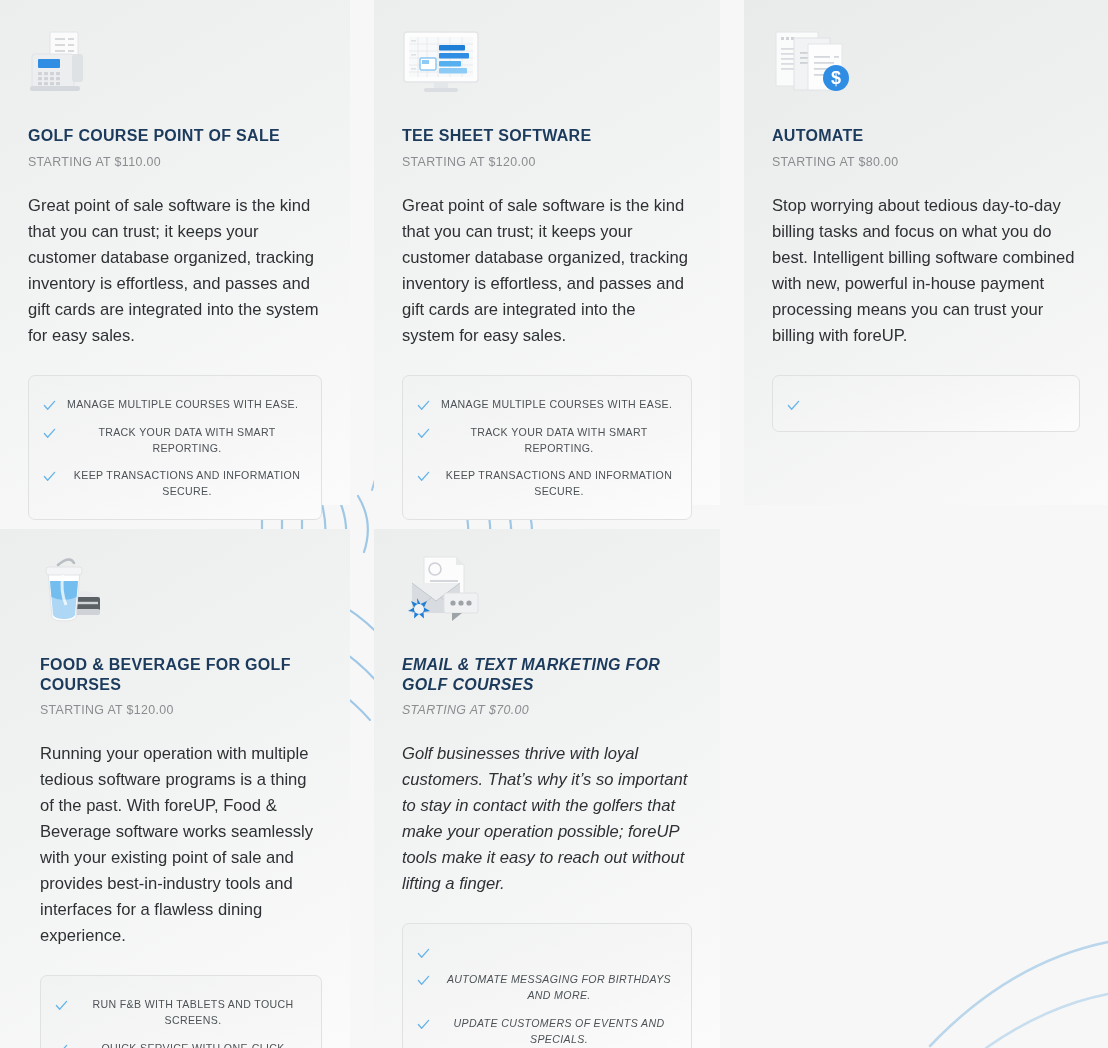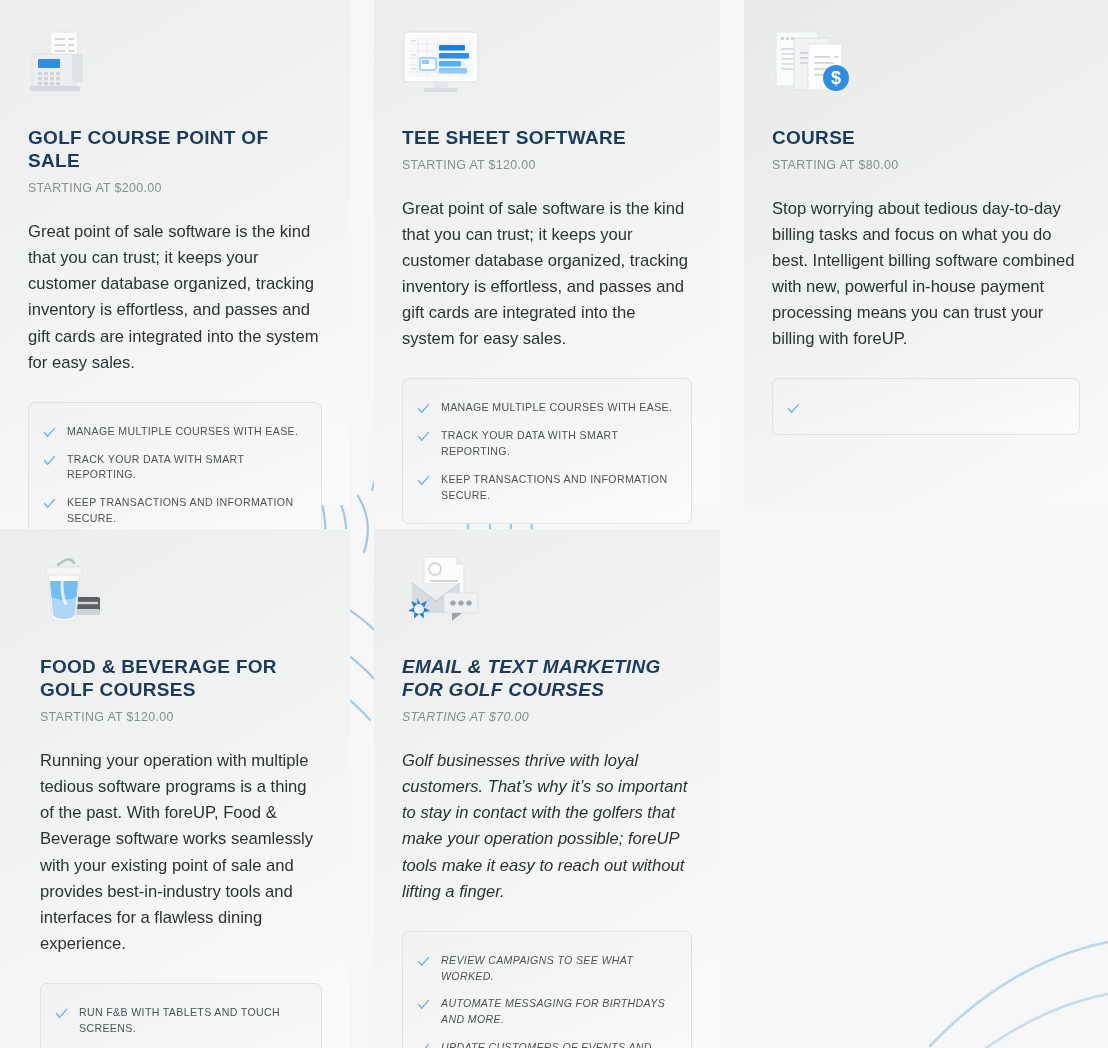--- a/index.html
+++ b/index.html
@@ -52,21 +52,21 @@
   .card-icon {
     height: 68px;
     margin-bottom: 22px;
     display: flex;
     align-items: flex-end;
   }
   .card-icon svg { display: block; }
 
   
   .card-title {
-    font-size: 19px;
+    font-size: 16px;
     font-weight: bold;
     letter-spacing: 0.3px;
     color: #1b3a5c;
     line-height: 1.22;
     margin-bottom: 9px;
     margin-top: 32px;
   }
 
   .card-price {
     font-size: 12.4px;
@@ -88,20 +88,21 @@
     border-radius: 7px;
     padding: 15px 14px 13px 14px;
     background: linear-gradient(160deg, #f1f2f2 0%, #f7f7f7 60%, #fcfcfc 100%);
   }
 
   .feature-row {
     display: flex;
     align-items: flex-start;
     gap: 11px;
     padding: 6px 0;
+    text-align: center;
   }
 
   .check-icon {
     flex: 0 0 auto;
     width: 13px;
     height: 13px;
     margin-top: 2px;
   }
 
   .feature-text {
@@ -176,21 +177,21 @@
             <rect x="28" y="47" width="4" height="3.2" rx="0.6"></rect>
           <rect x="10" y="52" width="4" height="3.2" rx="0.6"></rect>
             <rect x="16" y="52" width="4" height="3.2" rx="0.6"></rect>
           <rect x="22" y="52" width="4" height="3.2" rx="0.6"></rect>
             <rect x="28" y="52" width="4" height="3.2" rx="0.6"></rect>
         </g>
         <rect x="2" y="56" width="50" height="5" rx="2" fill="#d5d9dd"></rect>
       </svg>
     </div>
     <h3 class="card-title">GOLF COURSE POINT OF SALE</h3>
-    <div class="card-price">STARTING AT $200.00</div>
+    <div class="card-price">STARTING AT $110.00</div>
     <p class="card-desc">Great point of sale software is the kind that you can trust; it keeps your customer database organized, tracking inventory is effortless, and passes and gift cards are integrated into the system for easy sales.</p>
     <div class="feature-box">
       <div class="feature-row">
         <svg class="check-icon" viewBox="0 0 14 14">
             <path d="M1.5 7 L5 11 L12.5 2.5" fill="none" stroke="#67b4e8" stroke-width="1.4" stroke-linecap="round" stroke-linejoin="round"></path>
           </svg>
         <span class="feature-text">MANAGE MULTIPLE COURSES WITH EASE.</span>
       </div>
       <div class="feature-row">
         <svg class="check-icon" viewBox="0 0 14 14">
@@ -292,21 +293,21 @@
             <rect x="62" y="26" width="5" height="1.8"></rect>
           <rect x="42" y="32" width="20" height="1.8"></rect>
           <rect x="42" y="38" width="14" height="1.8"></rect>
             <rect x="60" y="38" width="7" height="1.8"></rect>
           <rect x="42" y="44" width="18" height="1.8"></rect>
         </g>
         <circle cx="64" cy="48" r="13" fill="#2f8de4"></circle>
         <text x="64" y="54" font-family="'Liberation Sans',sans-serif" font-size="18" font-weight="bold" fill="#ffffff" text-anchor="middle">$</text>
       </svg>
     </div>
-    <h3 class="card-title">COURSE</h3>
+    <h3 class="card-title">AUTOMATE</h3>
     <div class="card-price">STARTING AT $80.00</div>
     <p class="card-desc">Stop worrying about tedious day-to-day billing tasks and focus on what you do best. Intelligent billing software combined with new, powerful in-house payment processing means you can trust your billing with foreUP.</p>
     <div class="feature-box">
       <div class="feature-row">
         <svg class="check-icon" viewBox="0 0 14 14">
             <path d="M1.5 7 L5 11 L12.5 2.5" fill="none" stroke="#67b4e8" stroke-width="1.4" stroke-linecap="round" stroke-linejoin="round"></path>
           </svg>
       </div>
     </div>
   </div>
@@ -376,21 +377,20 @@
       </svg>
     </div>
     <h3 class="card-title">EMAIL &amp; TEXT MARKETING FOR GOLF COURSES</h3>
     <div class="card-price">STARTING AT $70.00</div>
     <p class="card-desc">Golf businesses thrive with loyal customers. That’s why it’s so important to stay in contact with the golfers that make your operation possible; foreUP tools make it easy to reach out without lifting a finger.</p>
     <div class="feature-box">
       <div class="feature-row">
         <svg class="check-icon" viewBox="0 0 14 14">
             <path d="M1.5 7 L5 11 L12.5 2.5" fill="none" stroke="#67b4e8" stroke-width="1.4" stroke-linecap="round" stroke-linejoin="round"></path>
           </svg>
-        <span class="feature-text">REVIEW CAMPAIGNS TO SEE WHAT WORKED.</span>
       </div>
       <div class="feature-row">
         <svg class="check-icon" viewBox="0 0 14 14">
             <path d="M1.5 7 L5 11 L12.5 2.5" fill="none" stroke="#67b4e8" stroke-width="1.4" stroke-linecap="round" stroke-linejoin="round"></path>
           </svg>
         <span class="feature-text">AUTOMATE MESSAGING FOR BIRTHDAYS AND MORE.</span>
       </div>
       <div class="feature-row">
         <svg class="check-icon" viewBox="0 0 14 14">
             <path d="M1.5 7 L5 11 L12.5 2.5" fill="none" stroke="#67b4e8" stroke-width="1.4" stroke-linecap="round" stroke-linejoin="round"></path>

